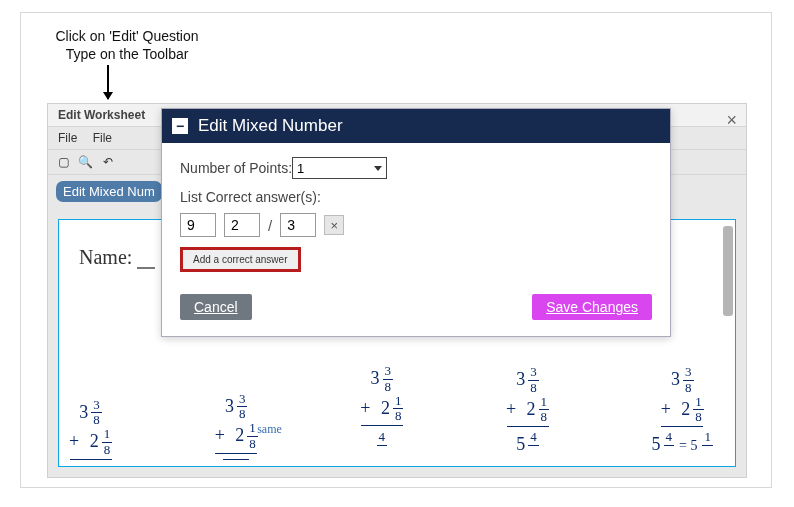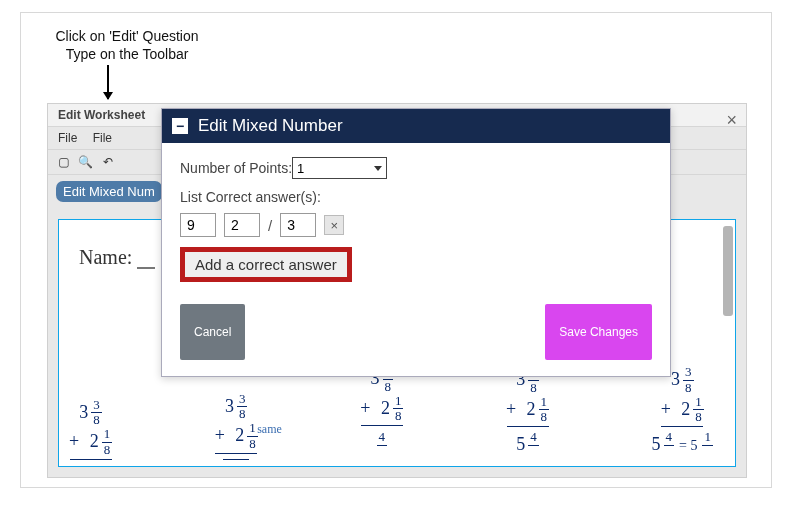--- a/index.html
+++ b/index.html
@@ -279,37 +279,38 @@
     border: 1px solid #bbb;
     display: inline-flex;
     align-items: center;
     justify-content: center;
     color: #555;
     font-size: 13px;
     cursor: pointer;
   }
   .add-btn {
     background: #efefef;
-    border: 5px solid #b91c1c;
+    border: 3px solid #b91c1c;
     padding: 4px 10px;
-    font-size: 15px;
+    font-size: 10px;
     color: #333;
     cursor: pointer;
   }
   .modal-footer {
     display: flex;
     justify-content: space-between;
     padding: 10px 18px 16px 18px;
   }
   .btn {
     border: none;
-    padding: 21px 14px;
-    font-size: 12px;
+    padding: 5px 14px;
+    font-size: 14px;
     border-radius: 2px;
     cursor: pointer;
+    text-decoration: underline;
   }
   .btn-cancel {
     background: #6f7880;
     color: #fff;
   }
   .btn-save {
     background: #d946ef;
     color: #fff;
   }
   .close-x {

